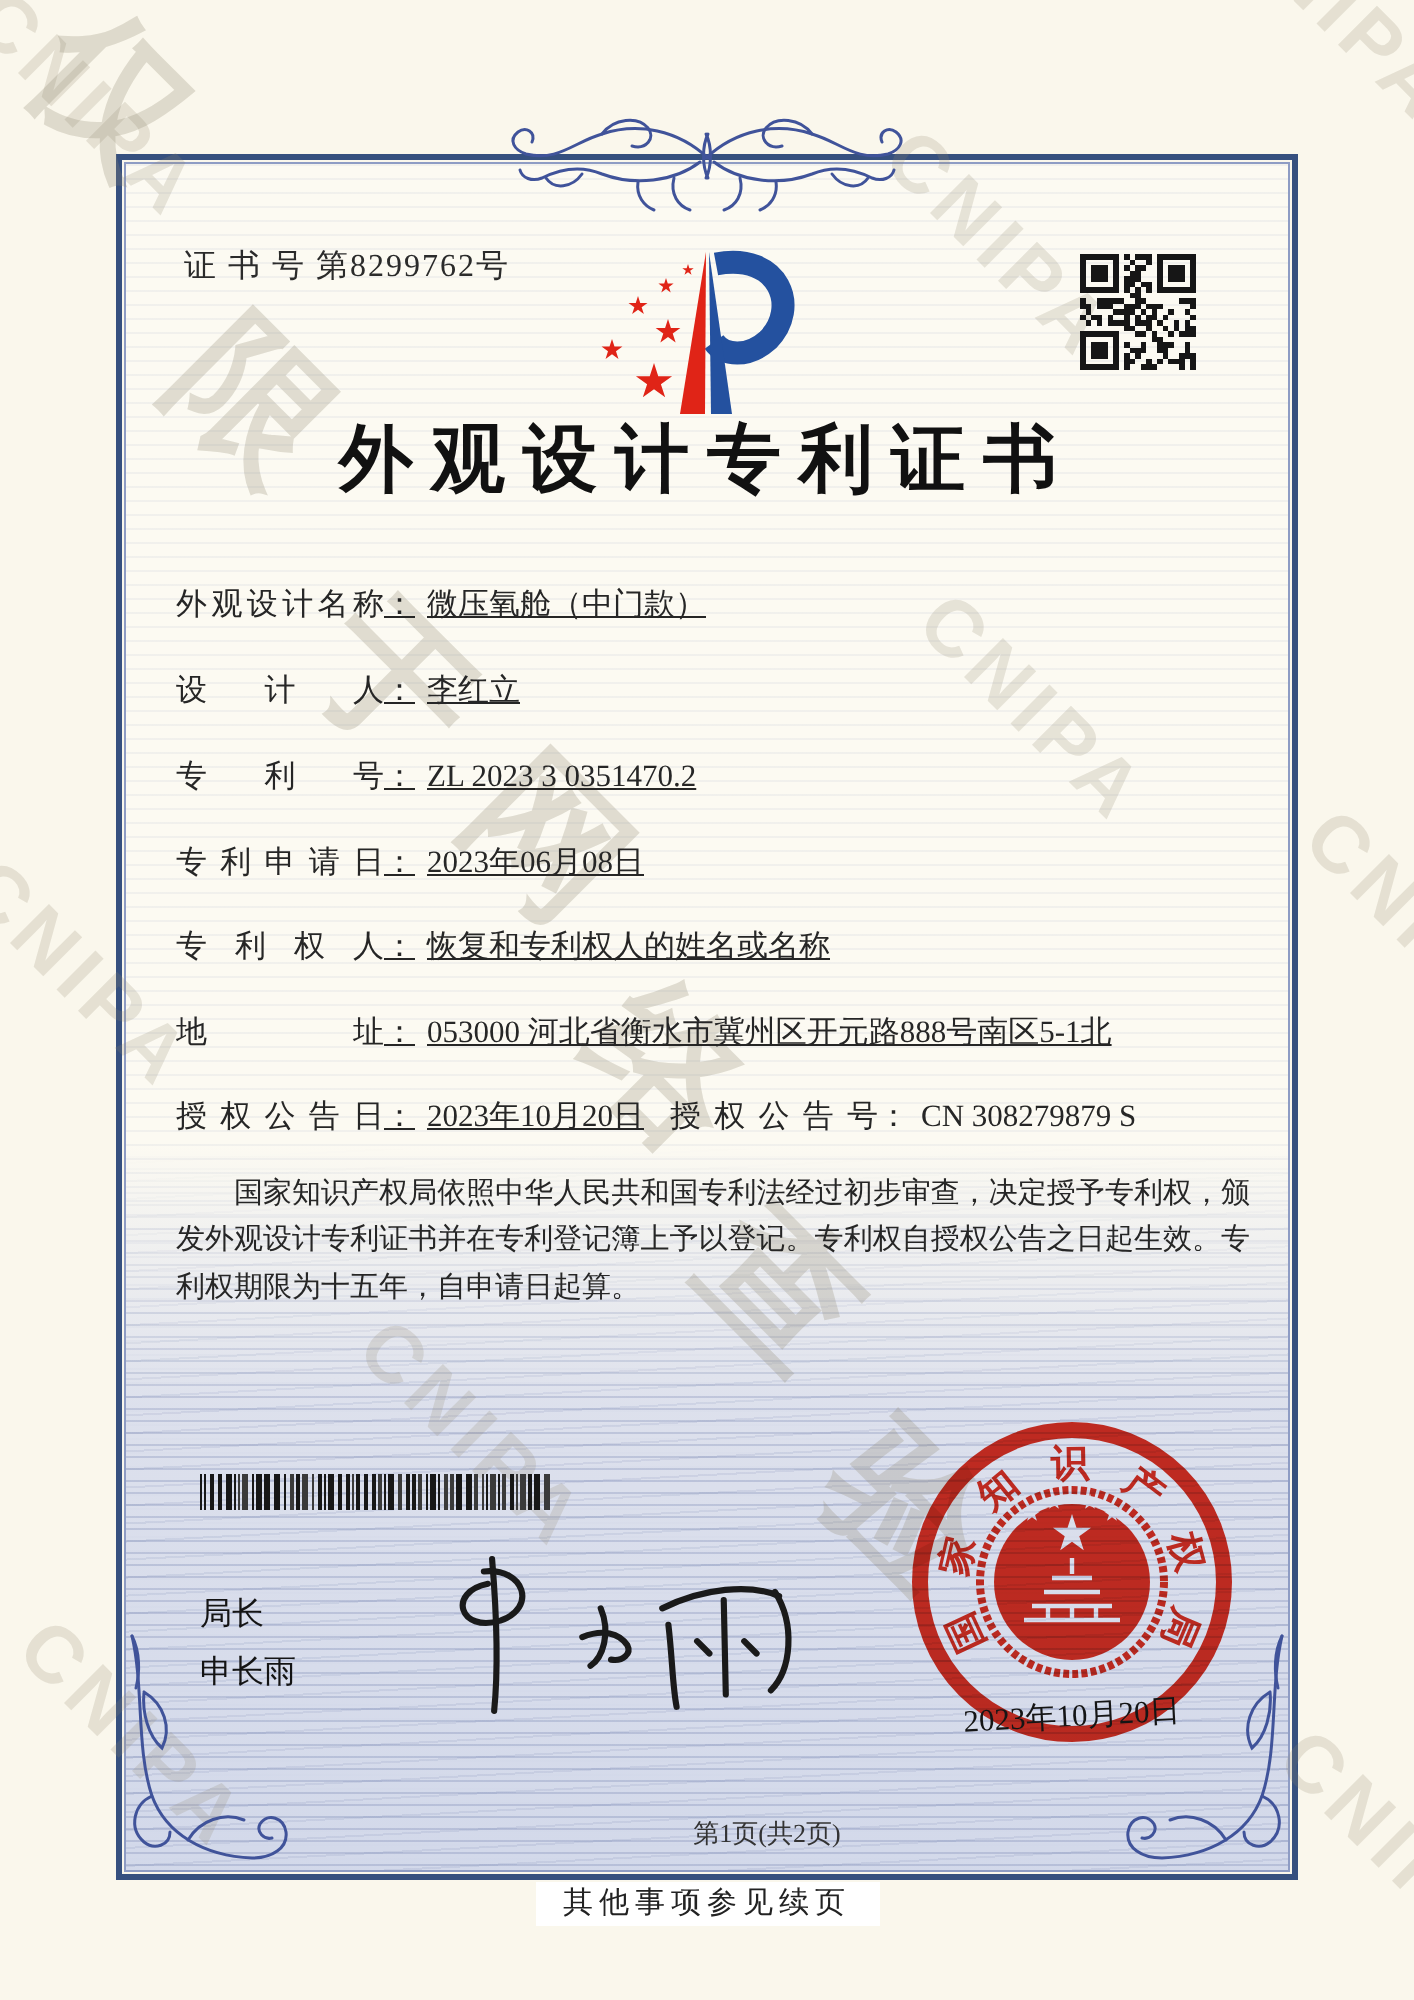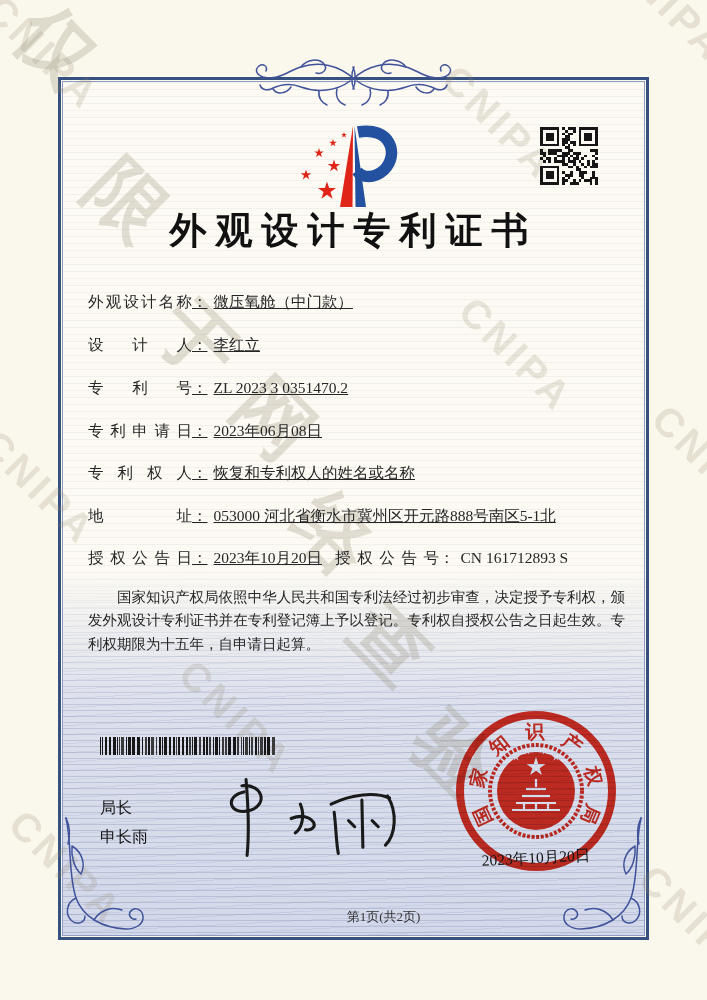--- a/index.html
+++ b/index.html
@@ -124,20 +124,21 @@
   <svg class="flourish flourish-br" viewBox="0 0 92 120">
     <g fill="none" stroke="#40539a" stroke-width="1.5" stroke-linecap="round">
       <path d="M6,2 C12,28 8,58 16,82 C23,101 42,112 66,113 C76,113 84,108 83,100 C82,93 74,90 70,96 C68,100 72,104 76,103"></path>
       <path d="M16,82 C7,86 4,98 12,105 C17,109 25,107 25,100"></path>
       <path d="M12,30 C22,36 26,48 21,58 C14,52 11,40 12,30"></path>
       <path d="M34,104 C40,94 52,90 62,94"></path>
       <path d="M6,2 C10,10 10,20 8,28"></path>
     </g>
   </svg>
 
+  <div class="cert-no">证 书 号 第8299762号</div>
 
   <svg class="logo" viewBox="0 0 130 96">
     <defs>
       <g id="star">
           <polygon points="0,-1 0.2245,-0.309 0.951,-0.309 0.3633,0.118 0.5878,0.809 0,0.382 -0.5878,0.809 -0.3633,0.118 -0.951,-0.309 -0.2245,-0.309"></polygon>
         </g>
     </defs>
     <path d="M80,18 C112,12 122,40 106,56 C96,65 84,64 79,57" fill="none" stroke="#24519f" stroke-width="11.5"></path>
     <polygon points="75,12 62,93 74.5,93" fill="#e02417"></polygon>
     <polygon points="76.5,12 77.5,93 88,93" fill="#24519f"></polygon>
@@ -393,21 +394,21 @@
     </div>
     <div class="frow" style="top:171px">
       <span class="flabel">专利权人</span><span>：</span><span class="fvalue">恢复和专利权人的姓名或名称</span>
     </div>
     <div class="frow" style="top:214px">
       <span class="flabel">地址</span><span>：</span><span class="fvalue">053000 河北省衡水市冀州区开元路888号南区5-1北</span>
     </div>
     <div class="frow" style="top:256px">
       <span class="flabel">授权公告日</span><span>：</span><span class="fvalue">2023年10月20日</span>
       <span class="grant2">
-        <span class="flabel">授权公告号</span><span>：</span><span class="fvalue">CN 161712893 S</span>
+        <span class="flabel">授权公告号</span><span>：</span><span class="fvalue">CN 308279879 S</span>
       </span>
     </div>
   </div>
 
   <div class="paras">
     <p>国家知识产权局依照中华人民共和国专利法经过初步审查，决定授予专利权，颁发外观设计专利证书并在专利登记簿上予以登记。专利权自授权公告之日起生效。专利权期限为十五年，自申请日起算。</p>
   </div>
 
   <div class="barcode" id="barcode">
       <span style="width: 1px; margin-right: 1px;"></span>
@@ -508,14 +509,17 @@
     <span class="schar" style="left:26.5px;top:70.7px;transform:translate(-50%,-50%) rotate(-77deg)">家</span>
     <span class="schar" style="left:46.9px;top:38.2px;transform:translate(-50%,-50%) rotate(-39deg)">知</span>
     <span class="schar" style="left:83px;top:25px;transform:translate(-50%,-50%) rotate(-1deg)">识</span>
     <span class="schar" style="left:119.5px;top:36.9px;transform:translate(-50%,-50%) rotate(37deg)">产</span>
     <span class="schar" style="left:141px;top:68.7px;transform:translate(-50%,-50%) rotate(75deg)">权</span>
     <span class="schar" style="left:138.3px;top:107.1px;transform:translate(-50%,-50%) rotate(113deg)">局</span>
   </div>
   <div class="seal-date">2023年10月20日</div>
 
   <div class="page-note">第1页(共2页)</div>
+  <div class="cont-note">
+    <span>其他事项参见续页</span>
+  </div>
 
 </div>
 
 </body></html>

